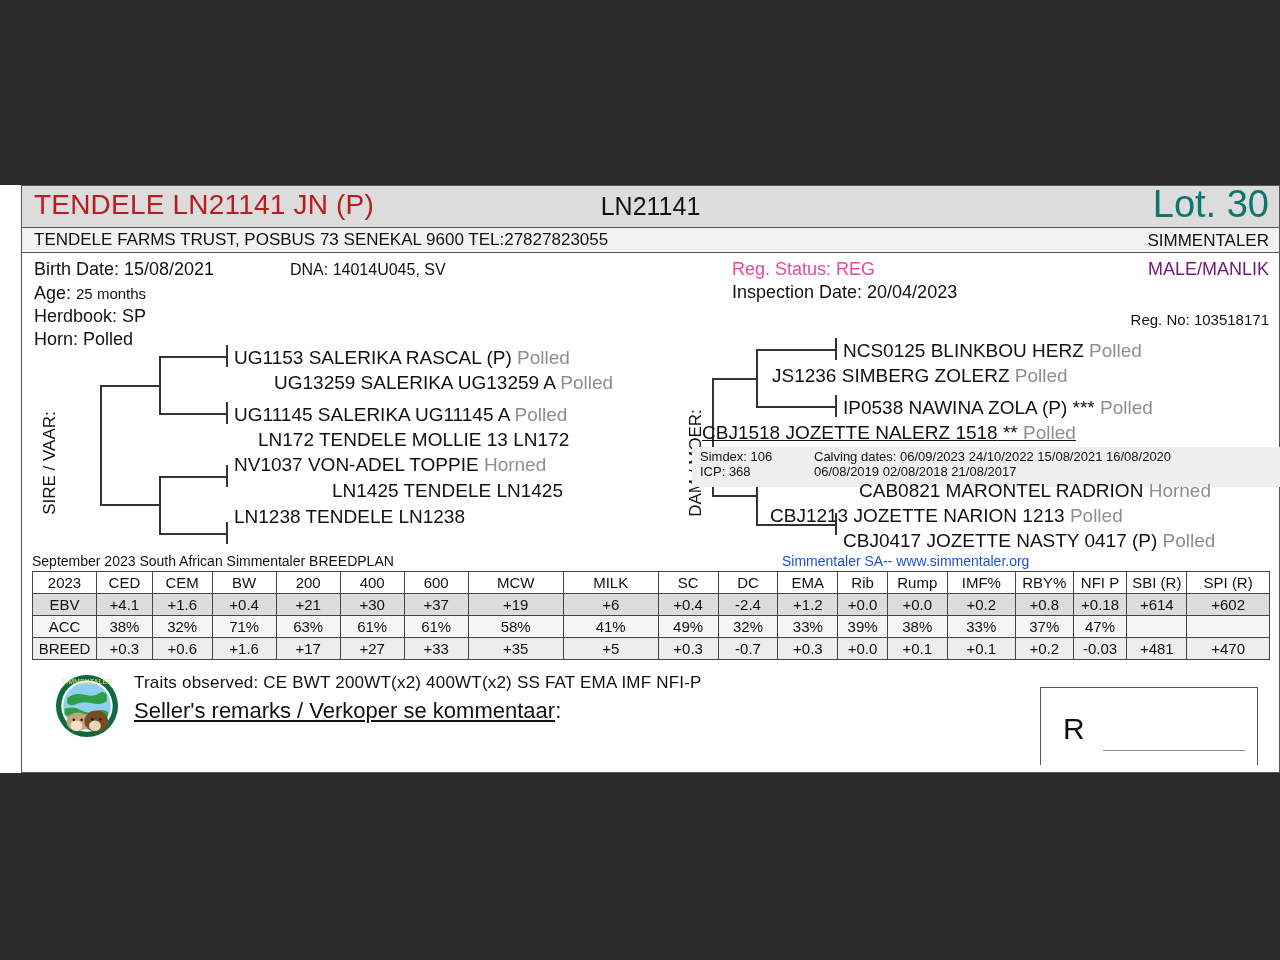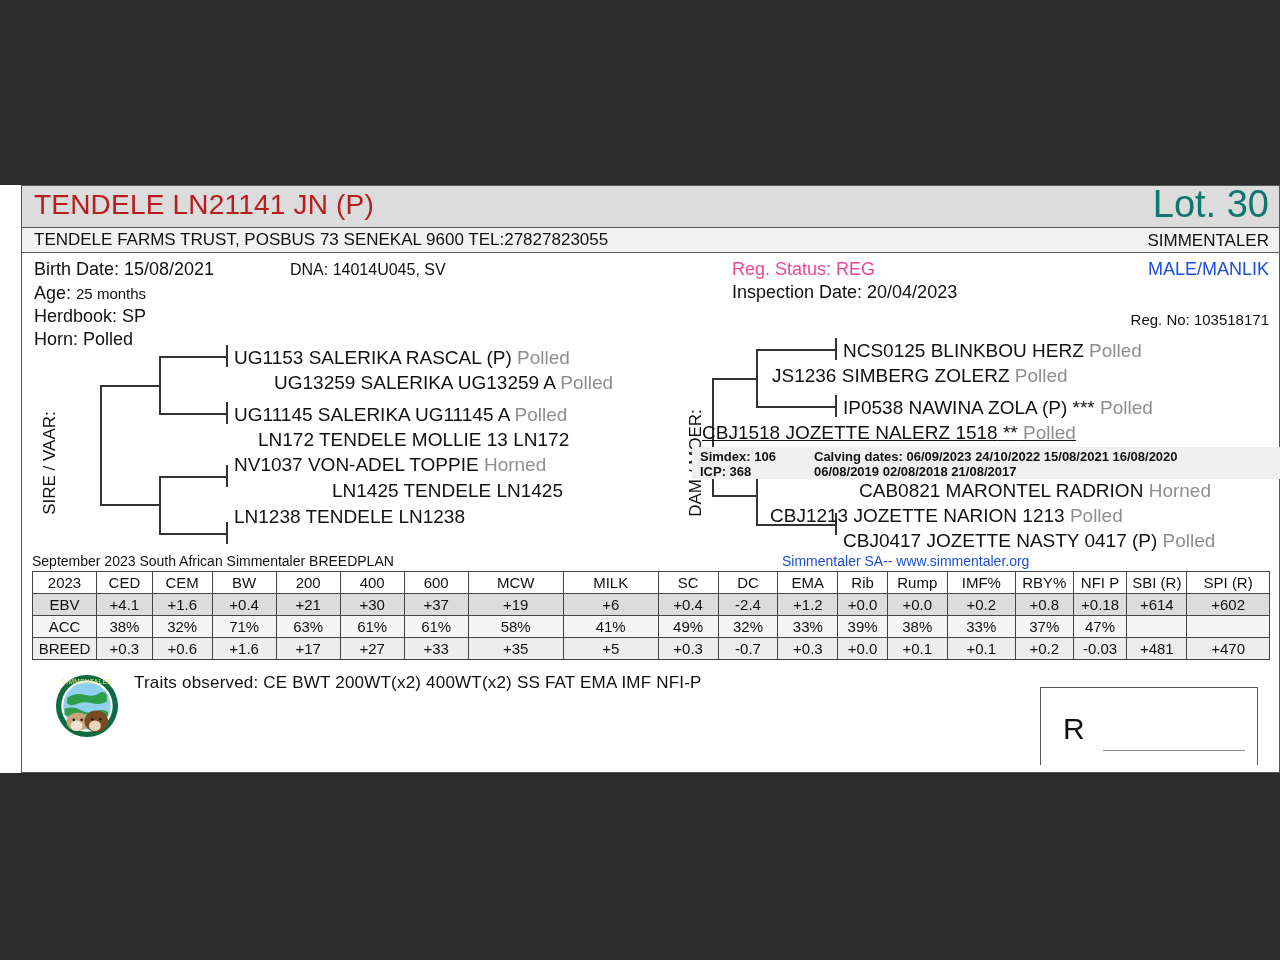--- a/index.html
+++ b/index.html
@@ -56,21 +56,21 @@
 
   .info{position:relative;height:108px;background:#fff;}
   .info .l1{position:absolute;left:12px;top:6px;font-size:18px;color:#111;}
   .info .l2{position:absolute;left:12px;top:30px;font-size:18px;color:#111;}
   .info .l2 .small{font-size:15px;}
   .info .l3{position:absolute;left:12px;top:53px;font-size:18px;color:#111;}
   .info .l4{position:absolute;left:12px;top:76px;font-size:18px;color:#111;}
   .info .dna{position:absolute;left:268px;top:8px;font-size:16px;color:#111;}
   .info .r1{position:absolute;left:710px;top:6px;font-size:18px;color:#ec4899;}
   .info .r2{position:absolute;left:710px;top:29px;font-size:18px;color:#111;}
-  .info .sex{position:absolute;right:10px;top:6px;font-size:18px;color:#1d4ed8;}
+  .info .sex{position:absolute;right:10px;top:6px;font-size:18px;color:#701a75;}
   .info .regno{position:absolute;right:10px;top:58px;font-size:15px;color:#111;}
 
   
   .ped{position:relative;height:192px;}
   .ped-half{position:absolute;top:0;height:192px;}
   .ped-left{left:0;width:640px;}
   .ped-right{left:640px;width:618px;}
 
   .vlabel{
     position:absolute;font-size:17px;color:#111;white-space:nowrap;
@@ -139,20 +139,21 @@
 <div class="page">
 
   <div class="side-strip">
     <div class="side-text">Tendele Produksie Veiling, 04/10/2023</div>
   </div>
 
   <div class="card">
 
     <div class="hdr1">
       <div class="name">TENDELE LN21141 JN (P)</div>
+      <div class="regid">LN21141</div>
       <div class="lot">Lot. 30</div>
     </div>
 
     <div class="hdr2">
       <div class="owner">TENDELE FARMS TRUST, POSBUS 73 SENEKAL 9600 TEL:27827823055</div>
       <div class="breed">SIMMENTALER</div>
     </div>
 
     <div class="info">
       <div class="l1">Birth Date: 15/08/2021</div>
@@ -247,21 +248,21 @@
           <span>IP0538 NAWINA ZOLA (P)</span>
           <span class="stars">***</span>
           <span class="horn">Polled</span>
         </div>
         <div class="pname" style="left:40px;top:61px;text-decoration:underline;">
           <span>CBJ1518 JOZETTE NALERZ 1518</span>
           <span class="stars">**</span>
           <span class="horn">Polled</span>
         </div>
 
-        <div class="metabox" style="left:30px;top:86px;width:588px;height:32px;font-weight:bold;">
+        <div class="metabox" style="left:30px;top:86px;width:588px;height:40px;">
           <div class="c1" style="top:2px;">Simdex: 106</div>
           <div class="c1" style="top:17px;">ICP: 368</div>
           <div class="c2" style="top:2px;">Calving dates: 06/09/2023  24/10/2022  15/08/2021  16/08/2020</div>
           <div class="c2" style="top:17px;">06/08/2019  02/08/2018  21/08/2017</div>
         </div>
 
         <div class="pname" style="left:197px;top:119px;">
           <span>CAB0821 MARONTEL RADRION</span>
           <span class="horn">Horned</span>
         </div>
@@ -402,20 +403,21 @@
         <ellipse cx="34" cy="80" rx="9" ry="8" fill="#f0e2d0"></ellipse>
         <ellipse cx="62" cy="80" rx="9" ry="8" fill="#e8d5bd"></ellipse>
         <circle cx="30" cy="71" r="2" fill="#2b1a0c"></circle>
         <circle cx="42" cy="71" r="2" fill="#2b1a0c"></circle>
         <circle cx="58" cy="70" r="2" fill="#2b1a0c"></circle>
         <circle cx="70" cy="70" r="2" fill="#2b1a0c"></circle>
         <path d="M50 3 a47 47 0 0 1 0 0" fill="none"></path>
         <text x="50" y="16" font-size="10" font-family="'Liberation Sans',sans-serif" fill="#f2e27a" text-anchor="middle" letter-spacing="0.5">SIMMENTALER</text>
       </svg>
       <div class="traits">Traits observed: CE  BWT  200WT(x2)  400WT(x2)  SS  FAT  EMA  IMF  NFI-P</div>
+      <div class="remarks"><u>Seller's remarks / Verkoper se kommentaar</u><span>:</span></div>
       <div class="rbox">
         <div class="rch">R</div>
         <div class="rline"></div>
       </div>
     </div>
 
   </div>
 </div>
 
 </body></html>

